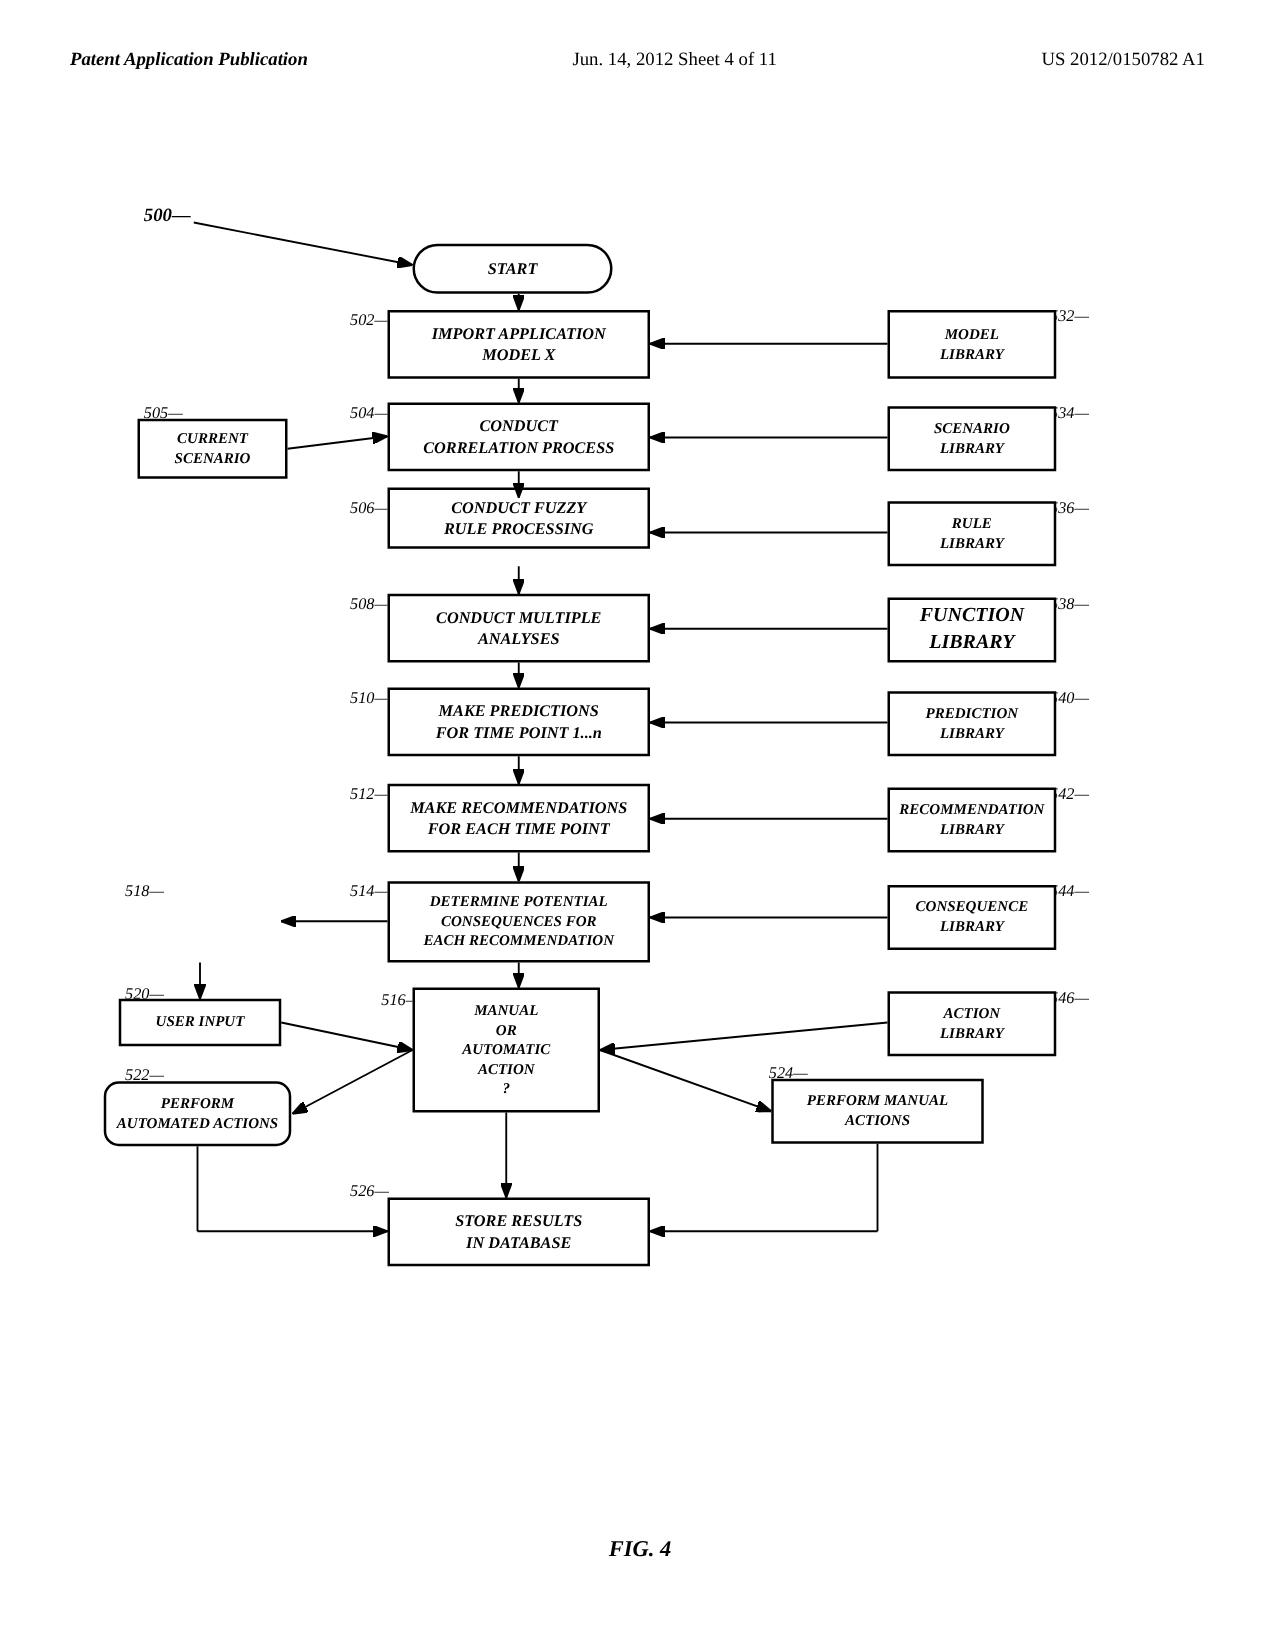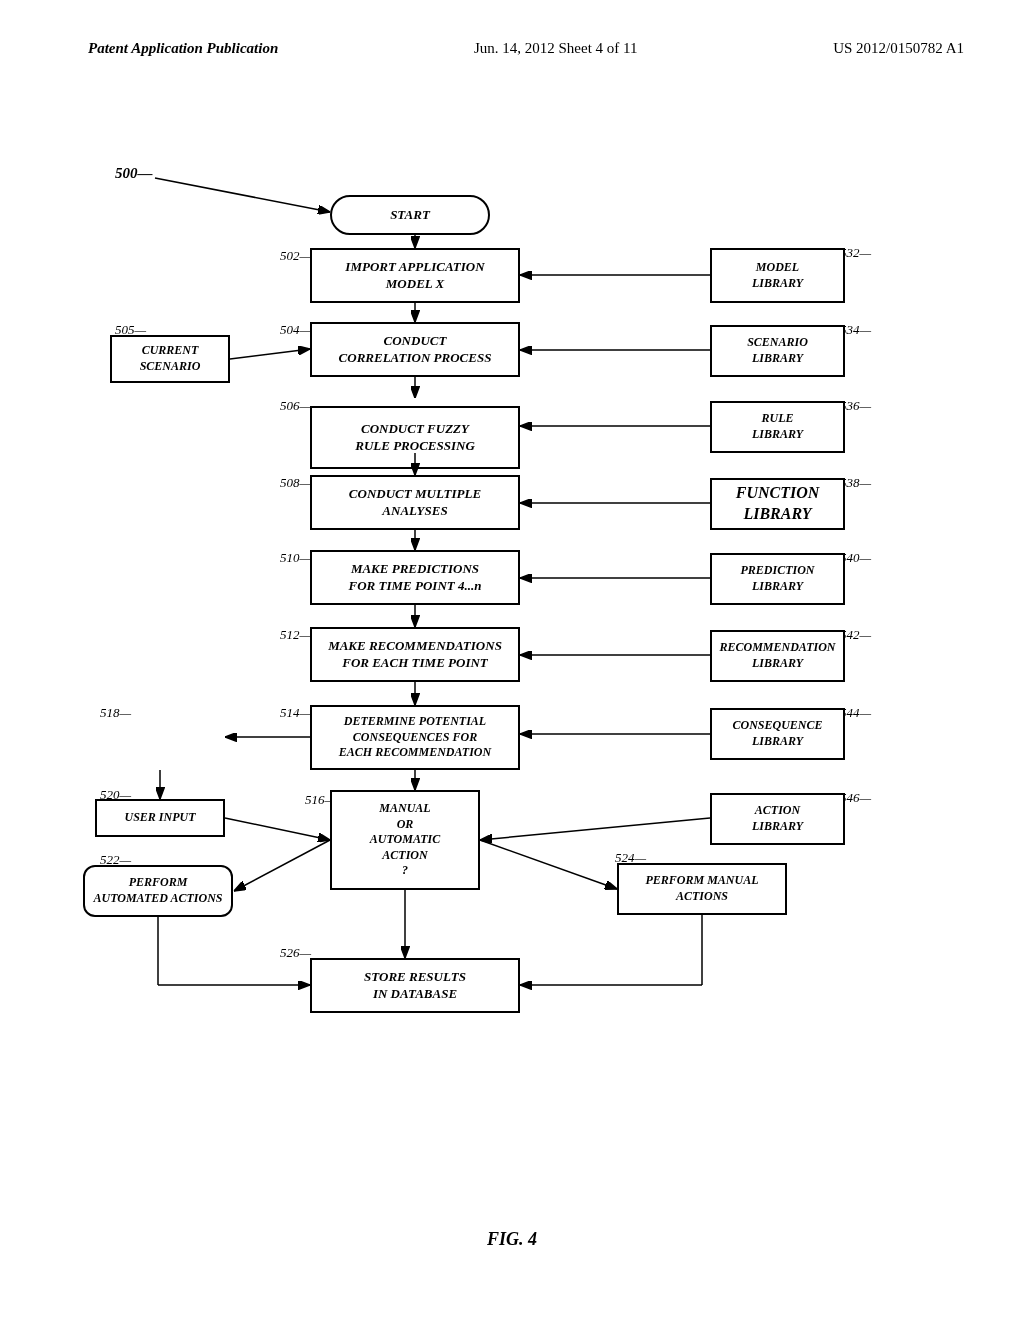--- a/index.html
+++ b/index.html
@@ -10,21 +10,20 @@
       font-family: 'Times New Roman', Times, serif;
       overflow: hidden;
       position: relative;
     }
 
     .header {
       display: flex;
       justify-content: space-between;
       padding: 40px 60px 20px 56px;
       font-size: 15px;
-      margin-left: 32px;
     }
 
     .header-left { font-weight: bold; font-style: italic; }
     .header-center { font-style: normal; }
     .header-right { }
 
     .diagram-area {
       position: absolute;
       top: 130px;
       left: 0;
@@ -124,37 +123,37 @@
 SCENARIO</span>
   </div>
 
   <div class="box" style="left:310px; top:192px; width:210px; height:55px;">
     <span style="white-space:pre-line;">CONDUCT
 CORRELATION PROCESS</span>
   </div>
 
   <div class="label" style="left:280px; top:268px;">506—</div>
 
-  <div class="box" style="left:310px; top:276px; width:210px; height:63px;">
+  <div class="box" style="left:310px; top:260px; width:210px; height:49px;">
     <span style="white-space:pre-line;">CONDUCT FUZZY
 RULE PROCESSING</span>
   </div>
 
   <div class="label" style="left:280px; top:345px;">508—</div>
 
   <div class="box" style="left:310px; top:345px; width:210px; height:55px;">
     <span style="white-space:pre-line;">CONDUCT MULTIPLE
 ANALYSES</span>
   </div>
 
   <div class="label" style="left:280px; top:420px;">510—</div>
 
   <div class="box" style="left:310px; top:420px; width:210px; height:55px;">
     <span style="white-space:pre-line;">MAKE PREDICTIONS
-FOR TIME POINT 4...n</span>
+FOR TIME POINT 1...n</span>
   </div>
 
   <div class="label" style="left:280px; top:497px;">512—</div>
 
   <div class="box" style="left:310px; top:497px; width:210px; height:55px;">
     <span style="white-space:pre-line;">MAKE RECOMMENDATIONS
 FOR EACH TIME POINT</span>
   </div>
 
   <div class="label" style="left:280px; top:575px;">514—</div>

